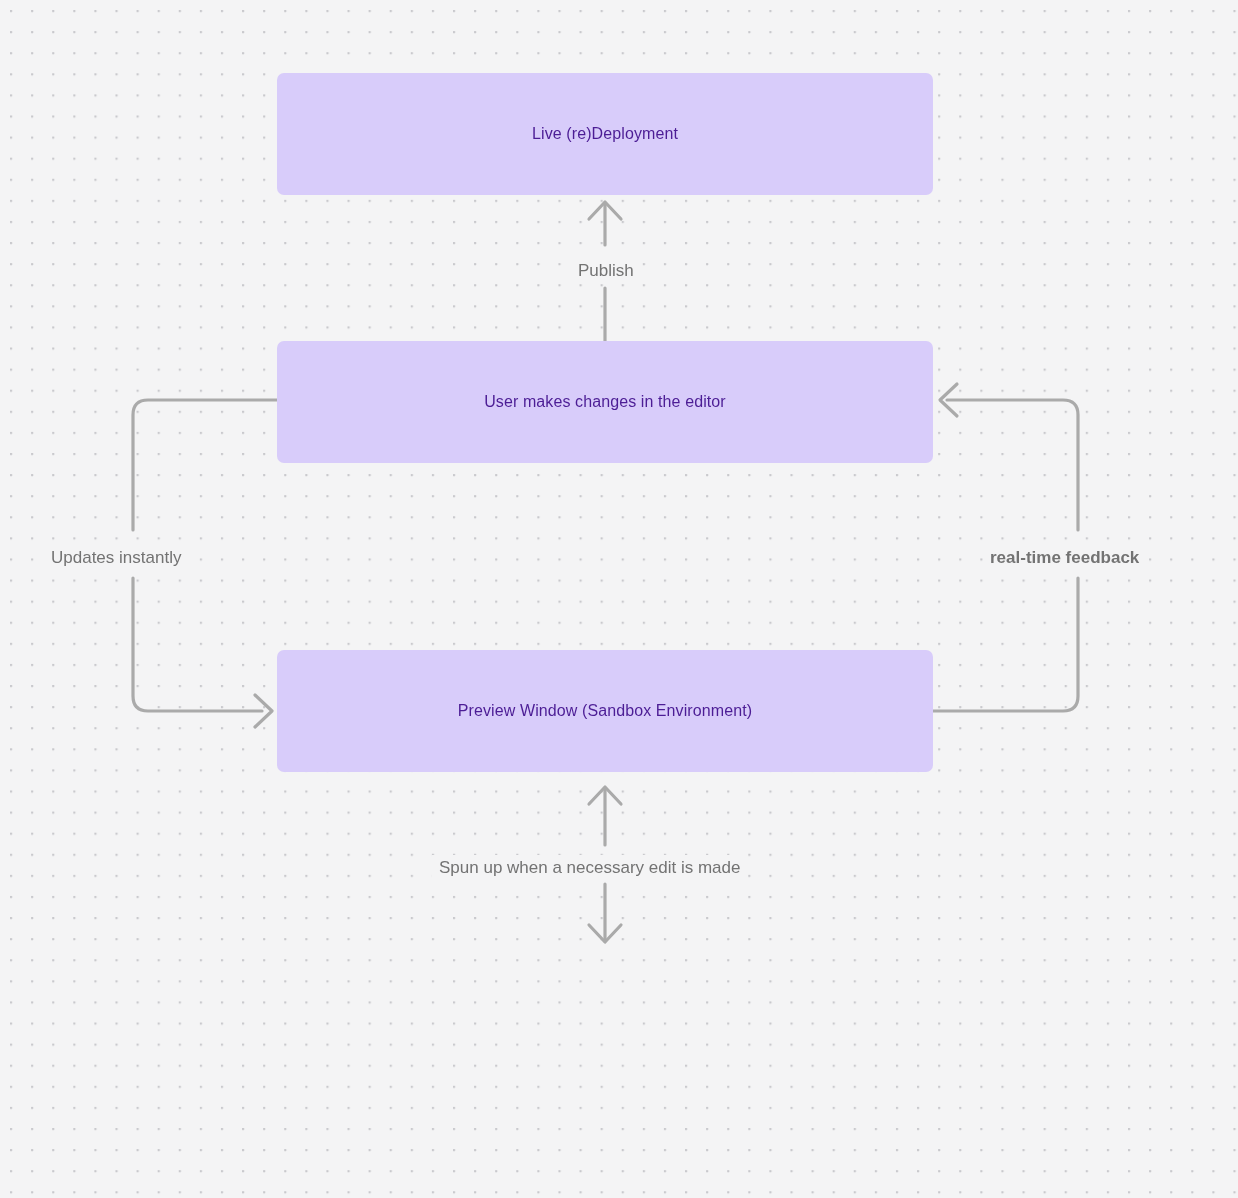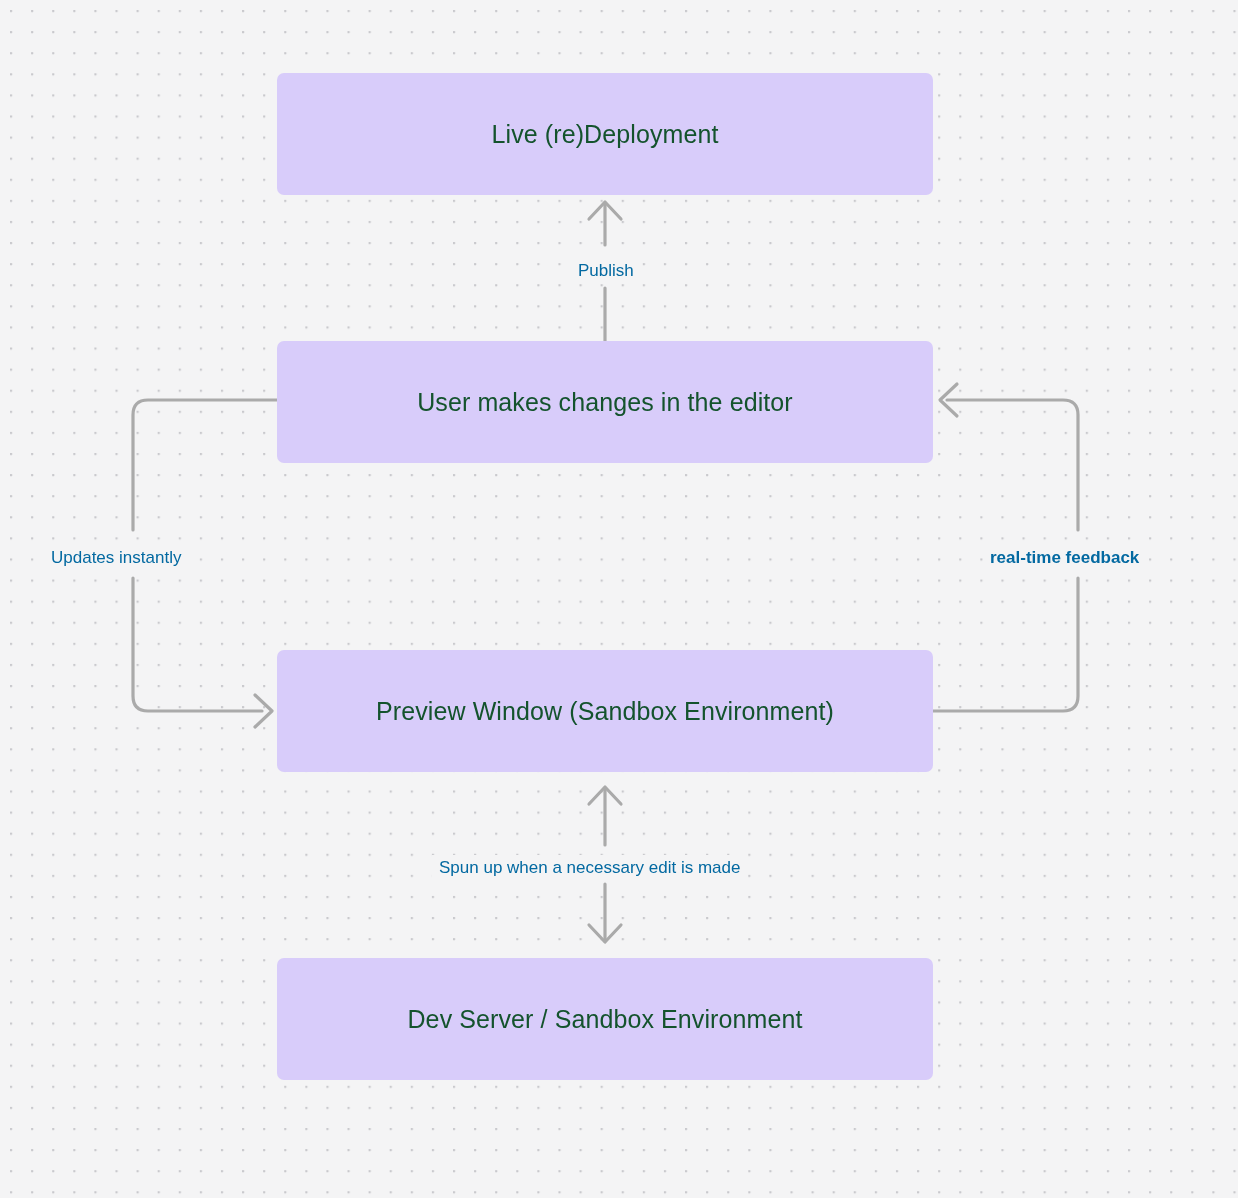--- a/index.html
+++ b/index.html
@@ -33,23 +33,23 @@
     width: 656px;
     height: 122px;
     border-radius: 7px;
     background: #d8ccfa;
     display: flex;
     align-items: center;
     justify-content: center;
     box-sizing: border-box;
   }
   .node-label {
-    font-size: 25px;
+    font-size: 16px;
     line-height: 1.2;
-    color: #14532d;
+    color: #4c1d95;
     letter-spacing: 0.1px;
     text-align: center;
     white-space: nowrap;
   }
 
   #node-live        { top: 73px;  }
   #node-editor      { top: 341px; justify-content: center; }
   #node-preview     { top: 650px; justify-content: center; }
   #node-devserver   { top: 958px; }
 
@@ -74,21 +74,21 @@
     stroke: #aaaaaa;
     stroke-width: 3.2;
     stroke-linecap: round;
     stroke-linejoin: round;
   }
 
   
   .edge-label {
     position: absolute;
     font-size: 17px;
-    color: #0369a1;
+    color: #737373;
     white-space: nowrap;
     background: #f4f4f5;
     padding: 2px 7px;
     line-height: 1.25;
   }
   #label-publish   { left: 571px; top: 258px; }
   #label-updates   { left: 44px;  top: 545px; text-align: right; }
   #label-realtime  { left: 983px; top: 545px; font-weight: bold; }
   #label-spun      { left: 432px; top: 855px; }
 </style>
@@ -130,23 +130,20 @@
   </div>
 
   <div class="node" id="node-editor">
     <span class="node-label">User makes changes in the editor</span>
   </div>
 
   <div class="node" id="node-preview">
     <span class="node-label">Preview Window (Sandbox Environment)</span>
   </div>
 
-  <div class="node" id="node-devserver">
-    <span class="node-label">Dev Server / Sandbox Environment</span>
-  </div>
 
   <div class="edge-label" id="label-publish">Publish</div>
 
   <div class="edge-label" id="label-updates">Updates instantly</div>
 
   <div class="edge-label" id="label-realtime">real-time feedback</div>
 
   <div class="edge-label" id="label-spun">Spun up when a necessary edit is made</div>
 
 </div>

